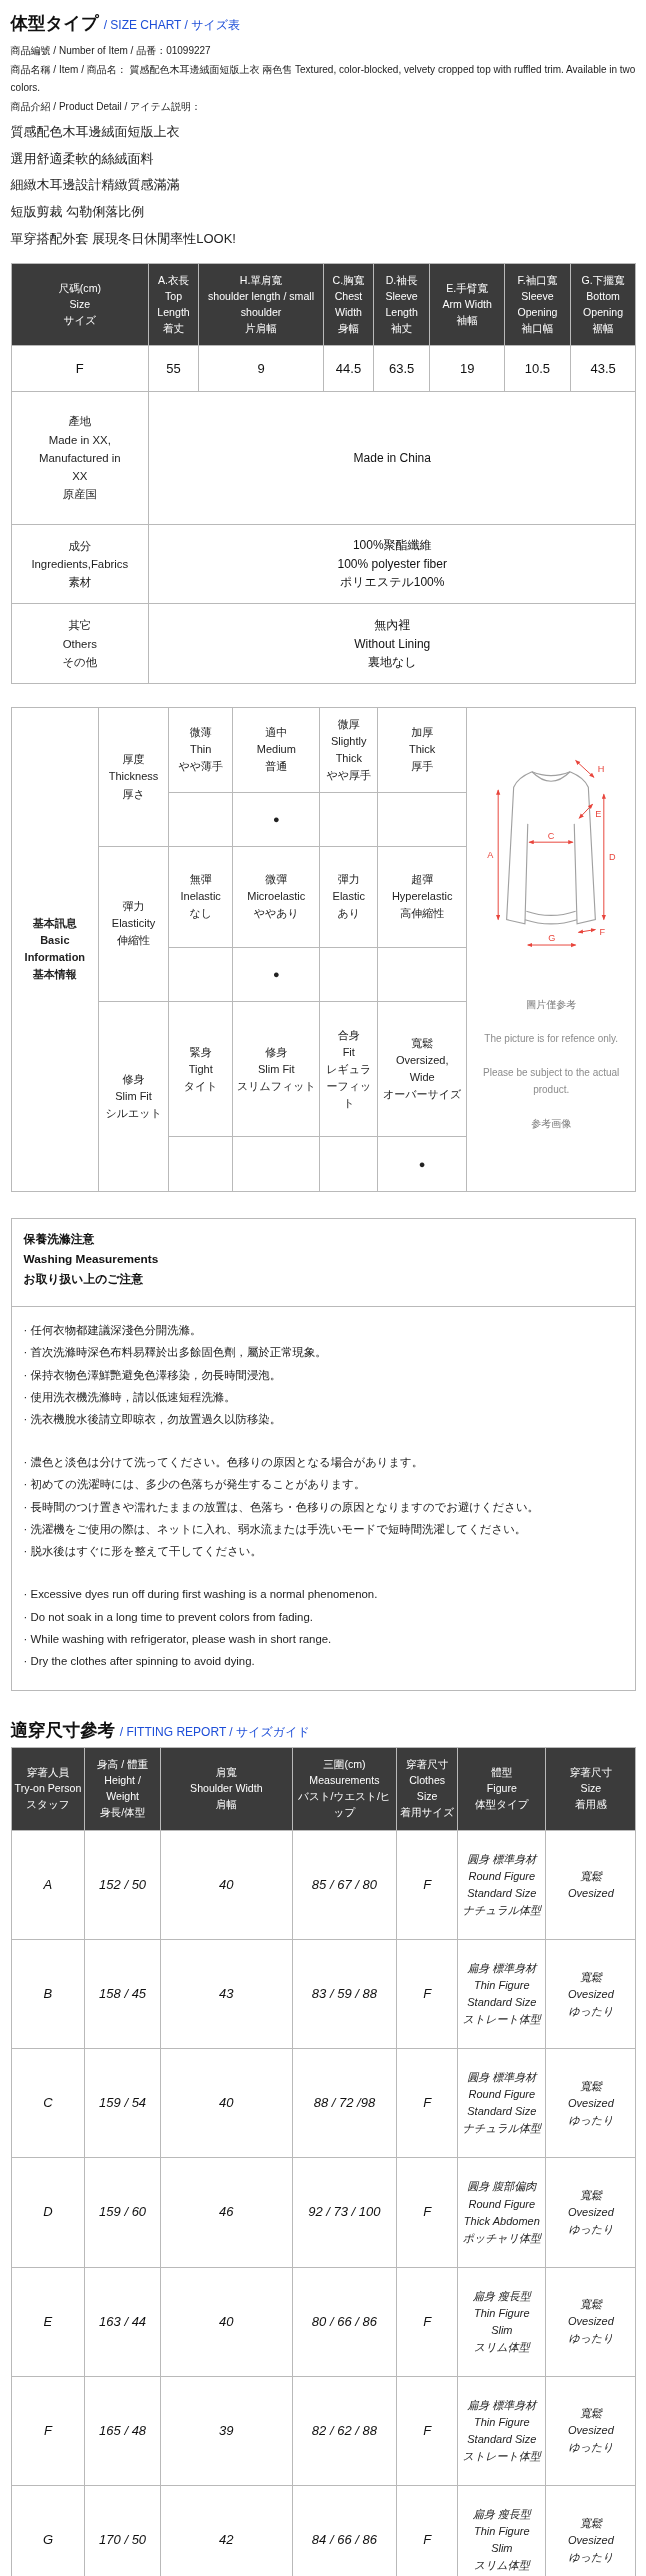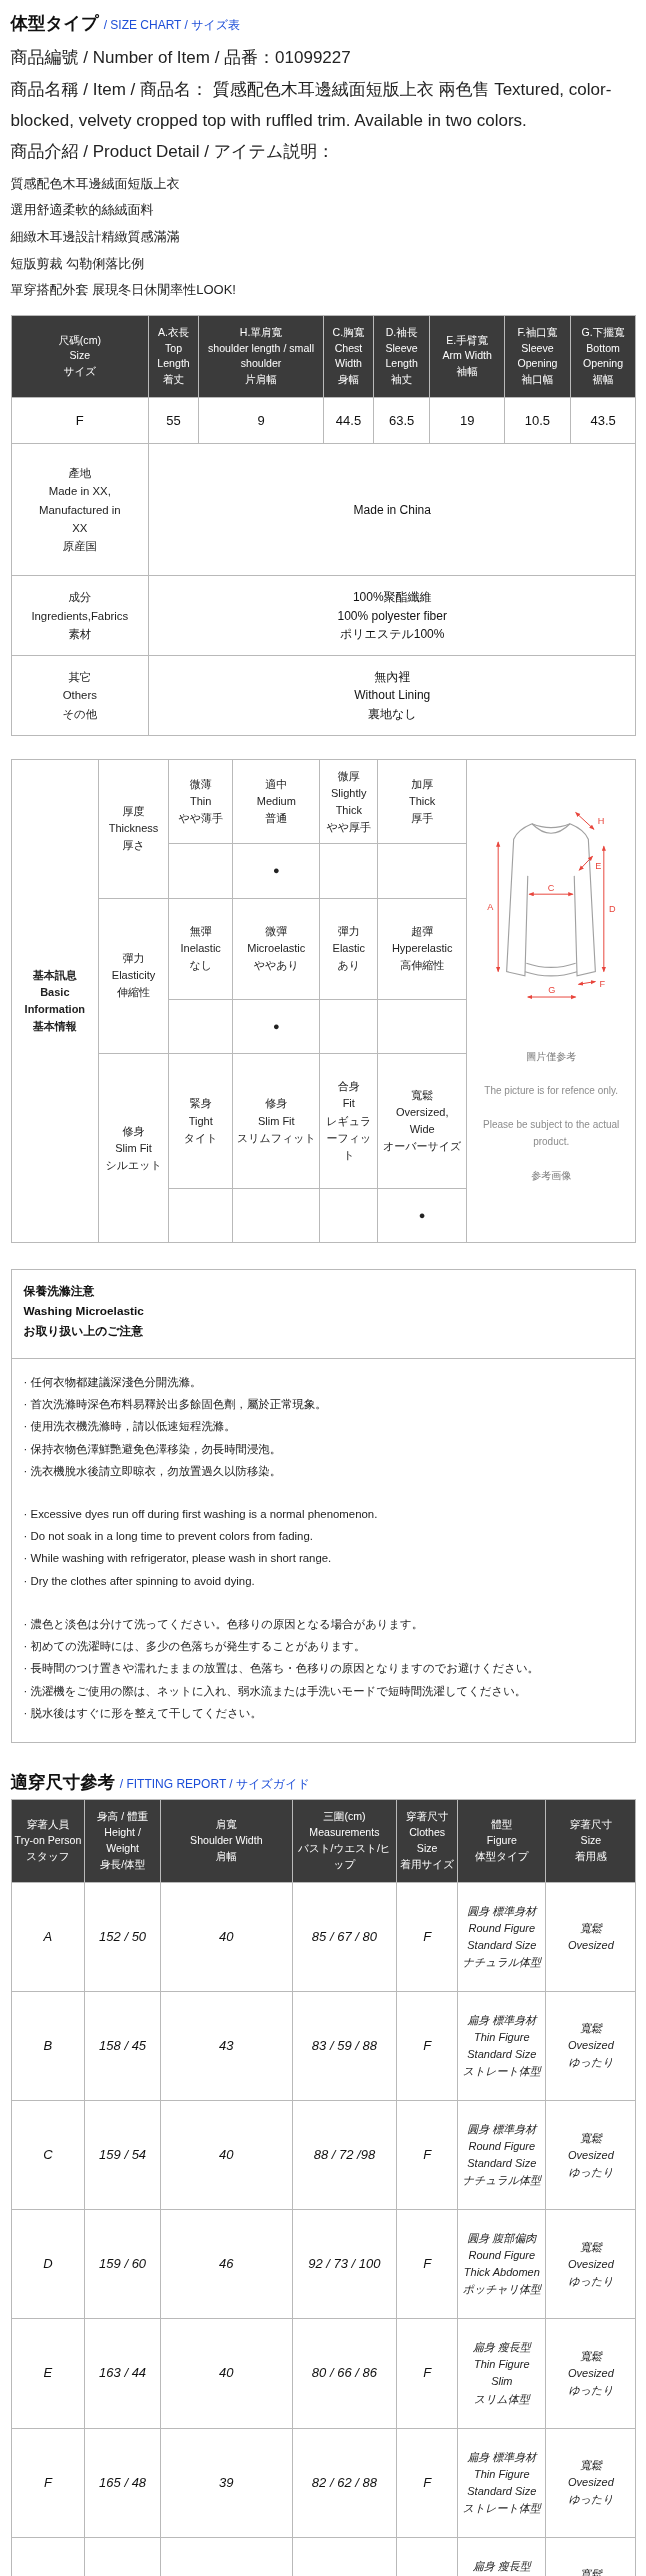--- a/index.html
+++ b/index.html
@@ -4,21 +4,21 @@
 <style>
   html,body { margin:0; padding:0; background:#fff; }
   .page {
     width:647px; box-sizing:border-box; padding:6px 10.6px 0 10.6px;
     font-family:"Liberation Sans","DejaVu Sans",sans-serif; color:#222;
   }
   
   .title-row { margin:4.5px 0 7.6px 0; }
   .title-zh { font-size:17.4px; font-weight:bold; color:#111; }
   .title-suffix { font-size:12px; color:#1d4ed8; margin-left:1.5px; }
-  .meta-line { font-size:17px; line-height:1.85; color:#222; }
+  .meta-line { font-size:10px; line-height:1.85; color:#222; }
   .desc-block { margin-top:3px; margin-bottom:10.6px; }
   .desc-line { font-size:13px; line-height:2.05; color:#222; }
 
   
   table.grid { width:100%; border-collapse:collapse; table-layout:fixed; }
   table.grid th, table.grid td { border:0.8px solid #b9b9b9; }
   th.hdr {
     background:#3b3b3b; color:#fff; font-weight:normal; font-size:10.6px;
     padding:9px 1.5px; white-space:pre-line; text-align:center;
     vertical-align:middle; line-height:1.5;
@@ -276,42 +276,42 @@
       <td class="dot-cell"></td>
       <td class="dot-cell"></td>
       <td class="dot-cell"></td>
       <td class="dot-cell">●</td>
     </tr>
   </tbody>
     </table>
 
   <div class="wash-box">
     <div class="wash-head">保養洗滌注意
-Washing Microelastic
+Washing Measurements
 お取り扱い上のご注意</div>
     <div class="wash-body">
       <div class="wash-group">
         <div class="wash-line">· 任何衣物都建議深淺色分開洗滌。</div>
         <div class="wash-line">· 首次洗滌時深色布料易釋於出多餘固色劑，屬於正常現象。</div>
+        <div class="wash-line">· 保持衣物色澤鮮艷避免色澤移染，勿長時間浸泡。</div>
         <div class="wash-line">· 使用洗衣機洗滌時，請以低速短程洗滌。</div>
-        <div class="wash-line">· 保持衣物色澤鮮艷避免色澤移染，勿長時間浸泡。</div>
         <div class="wash-line">· 洗衣機脫水後請立即晾衣，勿放置過久以防移染。</div>
-      </div>
-      <div class="wash-group">
-        <div class="wash-line">· Excessive dyes run off during first washing is a normal phenomenon.</div>
-        <div class="wash-line">· Do not soak in a long time to prevent colors from fading.</div>
-        <div class="wash-line">· While washing with refrigerator, please wash in short range.</div>
-        <div class="wash-line">· Dry the clothes after spinning to avoid dying.</div>
       </div>
       <div class="wash-group">
         <div class="wash-line">· 濃色と淡色は分けて洗ってください。色移りの原因となる場合があります。</div>
         <div class="wash-line">· 初めての洗濯時には、多少の色落ちが発生することがあります。</div>
         <div class="wash-line">· 長時間のつけ置きや濡れたままの放置は、色落ち・色移りの原因となりますのでお避けください。</div>
         <div class="wash-line">· 洗濯機をご使用の際は、ネットに入れ、弱水流または手洗いモードで短時間洗濯してください。</div>
         <div class="wash-line">· 脱水後はすぐに形を整えて干してください。</div>
+      </div>
+      <div class="wash-group">
+        <div class="wash-line">· Excessive dyes run off during first washing is a normal phenomenon.</div>
+        <div class="wash-line">· Do not soak in a long time to prevent colors from fading.</div>
+        <div class="wash-line">· While washing with refrigerator, please wash in short range.</div>
+        <div class="wash-line">· Dry the clothes after spinning to avoid dying.</div>
       </div>
     </div>
   </div>
 
   <div class="fit-heading">
     <span class="title-zh">適穿尺寸參考</span>
     <span class="title-suffix">/ FITTING REPORT / サイズガイド</span>
   </div>
 
   <table class="grid fit">

